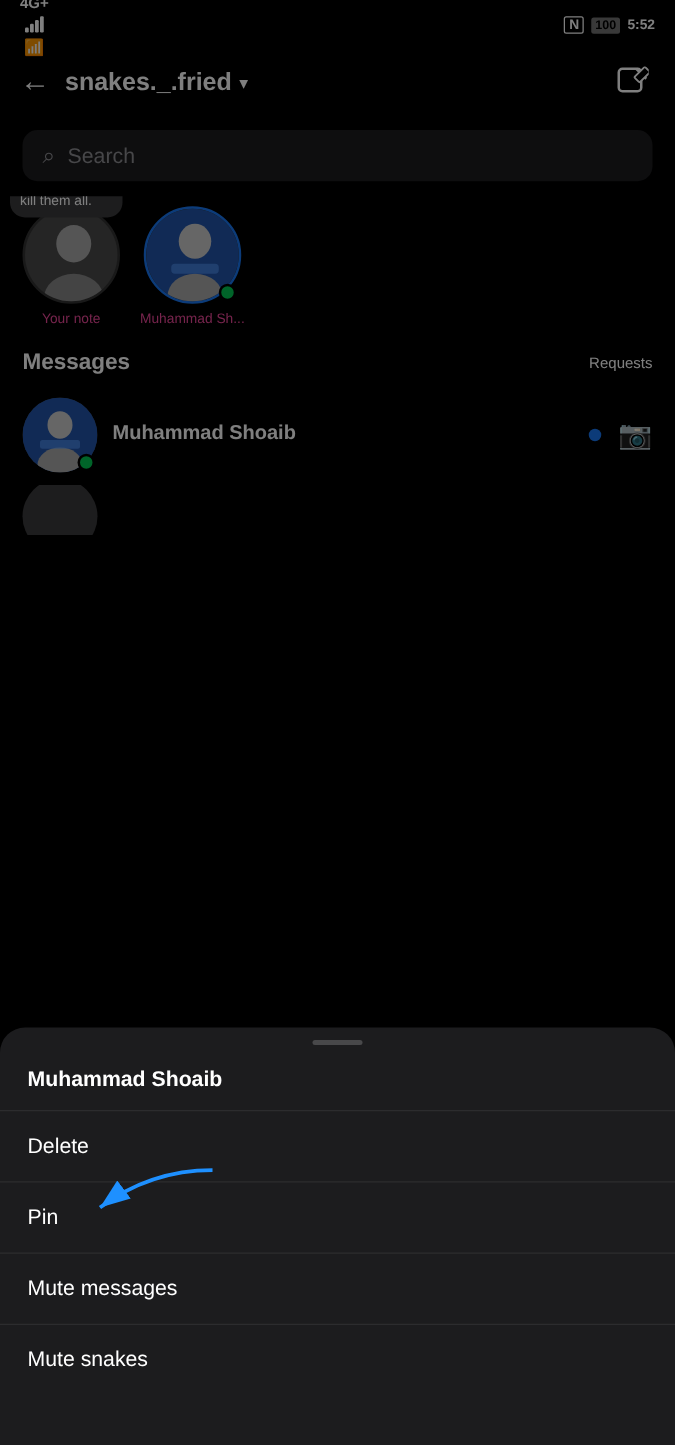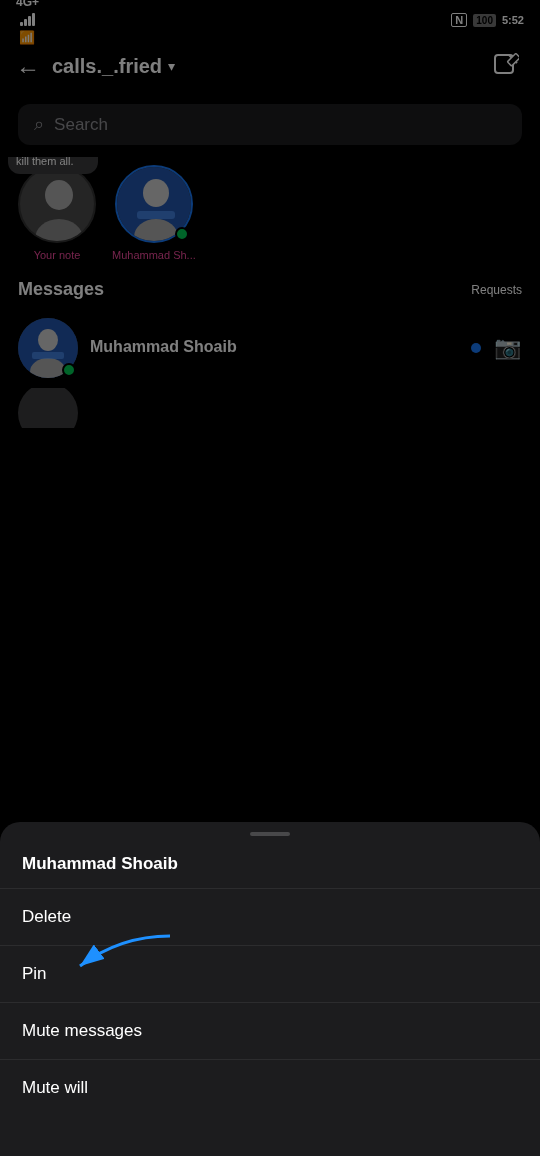--- a/index.html
+++ b/index.html
@@ -350,21 +350,21 @@
     <div class="battery-icon">
       <span>100</span>
     </div>
     <span style="font-size:11px;font-weight:700;">5:52</span>
   </div>
 </div>
 
 <div class="header">
   <span class="back-btn">←</span>
   <div class="username-area">
-    <span class="username">calls._.fried</span>
+    <span class="username">snakes._.fried</span>
     <span class="dropdown-arrow">▾</span>
   </div>
   <div class="edit-btn">
     <svg class="edit-icon" viewBox="0 0 26 26" fill="none" xmlns="http://www.w3.org/2000/svg">
       <rect x="2" y="2" width="18" height="18" rx="3" stroke="white" stroke-width="2" fill="none"></rect>
       <path d="M16 2 L24 10" stroke="white" stroke-width="2"></path>
       <rect x="18" y="0" width="6" height="12" rx="1" fill="#000" stroke="white" stroke-width="1.5" transform="rotate(45 20 6)"></rect>
     </svg>
   </div>
 </div>
@@ -465,15 +465,15 @@
       </defs>
       <path d="M 110 10 Q 60 10 20 40" stroke="#1e90ff" stroke-width="3" fill="none" marker-end="url(#arrowhead)"></path>
     </svg>
   </div>
 
   <div class="sheet-item">
     <span>Mute messages</span>
   </div>
 
   <div class="sheet-item" style="border-bottom:none;">
-    <span>Mute will</span>
+    <span>Mute snakes</span>
   </div>
 </div>
 
 </body></html>

